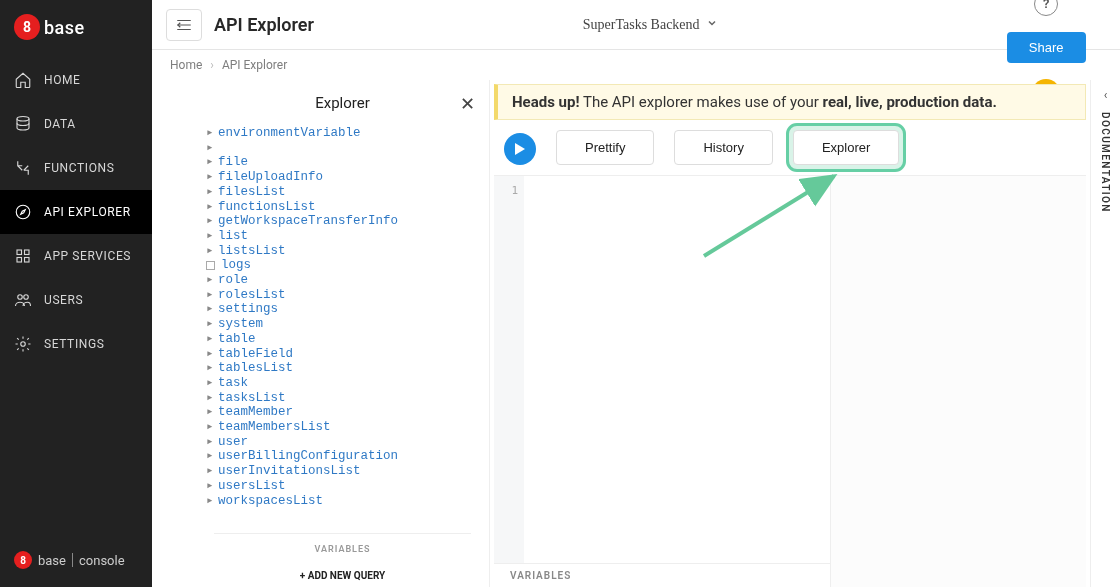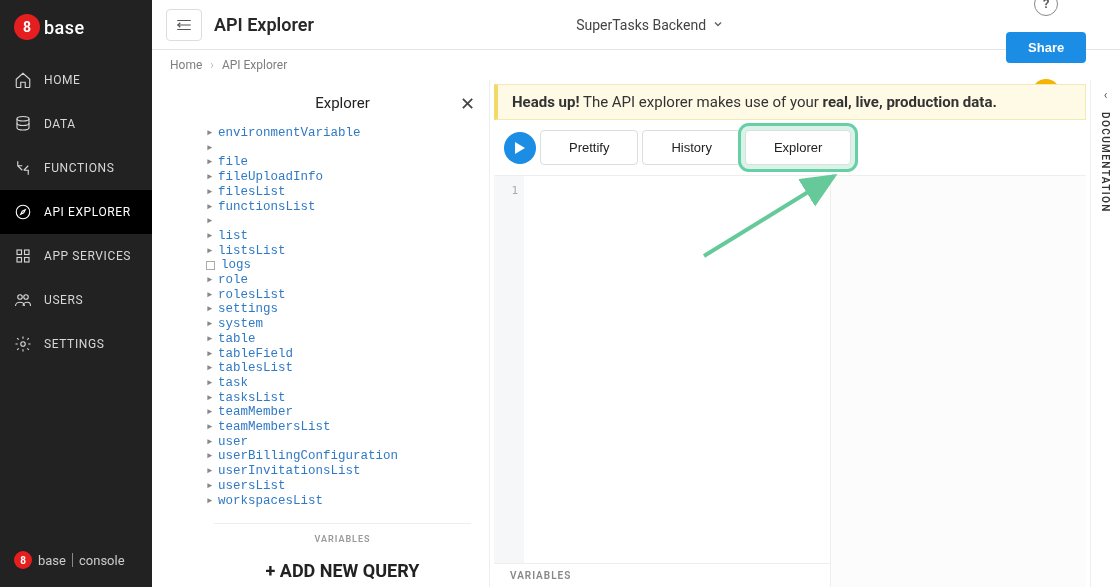--- a/index.html
+++ b/index.html
@@ -17,47 +17,47 @@
   .nav-icon svg { width: 18px; height: 18px; stroke: currentColor; fill: none; stroke-width: 1.5; }
   .sidebar-footer { padding: 18px 14px; display: flex; align-items: center; gap: 6px; color: #ccc; font-size: 13px; }
   .sf-badge { width: 18px; height: 18px; border-radius: 50%; background: #e51f1f; color: #fff; font-size: 10px; display:flex; align-items:center; justify-content:center; font-weight:700; }
   .sf-divider { width:1px; height:14px; background:#888; }
   
   .main { flex: 1; display: flex; flex-direction: column; position: relative; }
   .topbar { height: 50px; display: flex; align-items: center; padding: 0 14px; gap: 12px; border-bottom: 1px solid #e5e5e5; }
   .collapse-btn { width: 36px; height: 32px; border: 1px solid #ddd; border-radius: 4px; display:flex; align-items:center; justify-content:center; cursor:pointer; }
   .collapse-btn svg { width:18px; height:14px; stroke:#555; fill:none; stroke-width:1.6; }
   .page-title { font-size: 18px; font-weight: 600; color: #282828; }
-  .top-center { flex:1; display:flex; justify-content:center; align-items:center; gap:6px; color:#444; font-size:14px; cursor:pointer; }
+  .top-center { flex:1; display:flex; justify-content:center; align-items:center; gap:6px; color:#444; font-size:14px; cursor:pointer;font-family:Liberation Serif, serif; }
   .top-right { display:flex; align-items:center; gap:16px;flex-direction:column; }
   .btn-outline { border:1px solid #ddd; border-radius:4px; padding:8px 18px; font-size:13px; font-weight:600; color:#222; background:#fff; cursor:pointer; }
   .help-btn { width:24px; height:24px; border:1.5px solid #888; border-radius:50%; display:flex; align-items:center; justify-content:center; color:#555; font-weight:600; font-size:13px; cursor:pointer; }
-  .btn-primary { background:#1b8de4; color:#fff; border:none; border-radius:4px; padding:8px 22px; font-size:13px; font-weight:700; cursor:pointer;text-align:right; }
+  .btn-primary { background:#1b8de4; color:#fff; border:none; border-radius:4px; padding:8px 22px; font-size:13px; font-weight:400; cursor:pointer;text-align:right; }
   .avatar { width:28px; height:28px; border-radius:50%; background:#f5b400; color:#fff; display:flex; align-items:center; justify-content:center; font-weight:600; font-size:13px; cursor:pointer; }
   .breadcrumb { padding: 8px 18px; font-size:12px; color:#7e7e7e; display:flex; align-items:center; gap:8px; }
   .breadcrumb .crumb { color:#7e7e7e; }
   .breadcrumb .chev { color:#bbb; }
   .content { flex:1; display:flex; min-height:0;margin-left:44px; }
   
   .explorer { width: 294px; border-right:1px solid #eee; display:flex; flex-direction:column; }
   .explorer-head { display:flex; align-items:center; justify-content:center; position:relative; padding:14px 0; }
   .explorer-head .title { font-size:15px; color:#222; }
   .explorer-close { position:absolute; right:14px; top:50%; transform:translateY(-50%); font-size:18px; cursor:pointer; color:#444; }
   .tree { flex:1; overflow:auto; padding: 0 12px 0 10px; font-family: "SFMono-Regular", Consolas, "Liberation Mono", Menlo, monospace; font-size:12.5px; line-height: 14.7px; }
   .tree-item { display:flex; align-items:center; gap:4px; color:#2f79c5; cursor:pointer; white-space:nowrap; }
   .tree-item .arrow { color:#888; width:8px; }
   .tree-item.checkbox .box { width:9px; height:9px; border:1px solid #aaa; display:inline-block; margin-right:2px; }
   .explorer-footer { padding:8px 18px 0 18px; }
   .explorer-footer hr { border:none; border-top:1px solid #eee; margin-bottom:10px; }
   .var-label { text-align:center; font-size:9px; letter-spacing:1px; color:#999; font-weight:600; }
-  .add-query { text-align:center; font-size:18px; font-weight:700; color:#222; padding:16px 0 6px; cursor:pointer; }
+  .add-query { text-align:center; font-size:10px; font-weight:700; color:#222; padding:16px 0 6px; cursor:pointer; }
   
   .editor-area { flex:1; display:flex; flex-direction:column; position:relative; min-width:0; }
   .warn-bar { background:#fffae6; border:1px solid #f3e9b5; border-left:4px solid #f3d96a; margin:4px 4px 0 4px; padding:8px 14px; font-size:15px; color:#333; }
-  .toolbar { display:flex; align-items:center; gap:4px; padding:10px 14px; }
+  .toolbar { display:flex; align-items:flex-end; gap:20px; padding:10px 14px; }
   .play-btn { width:32px; height:32px; border-radius:50%; background:#1b8de4; display:flex; align-items:center; justify-content:center; cursor:pointer; }
   .play-btn svg { width:12px; height:14px; fill:#fff; }
   .tool-btn { border:1px solid #ddd; border-radius:4px; padding:9px 28px; background:#fff; font-size:13px; color:#222; cursor:pointer; }
   .tool-btn.explorer-btn { outline:3px solid #66cfa5; outline-offset:4px; box-shadow: 0 0 0 7px rgba(102,207,165,0.25); }
   .panes { flex:1; display:flex; border-top:1px solid #eee; margin:0 4px; min-height:0; position:relative; }
   .pane-left { width:337px; background:#fff; border-right:1px solid #eee; position:relative; display:flex; flex-direction:column; }
   .gutter { width:30px; background:#f6f7f8; color:#aaa; font-size:11px; text-align:right; padding:8px 6px 0 0; font-family:monospace; }
   .pane-left-inner { display:flex; flex:1; }
   .code-area { flex:1; }
   .pane-right { flex:1; background:#fcfcfc; }
@@ -207,20 +207,21 @@
             <div class="tree-item">
               <span class="arrow">▸</span>
               <span>filesList</span>
             </div>
             <div class="tree-item">
               <span class="arrow">▸</span>
               <span>functionsList</span>
             </div>
             <div class="tree-item">
               <span class="arrow">▸</span>
+              <span>getWorkspaceTransferInfo</span>
             </div>
             <div class="tree-item">
               <span class="arrow">▸</span>
               <span>list</span>
             </div>
             <div class="tree-item">
               <span class="arrow">▸</span>
               <span>listsList</span>
             </div>
             <div class="tree-item checkbox">

